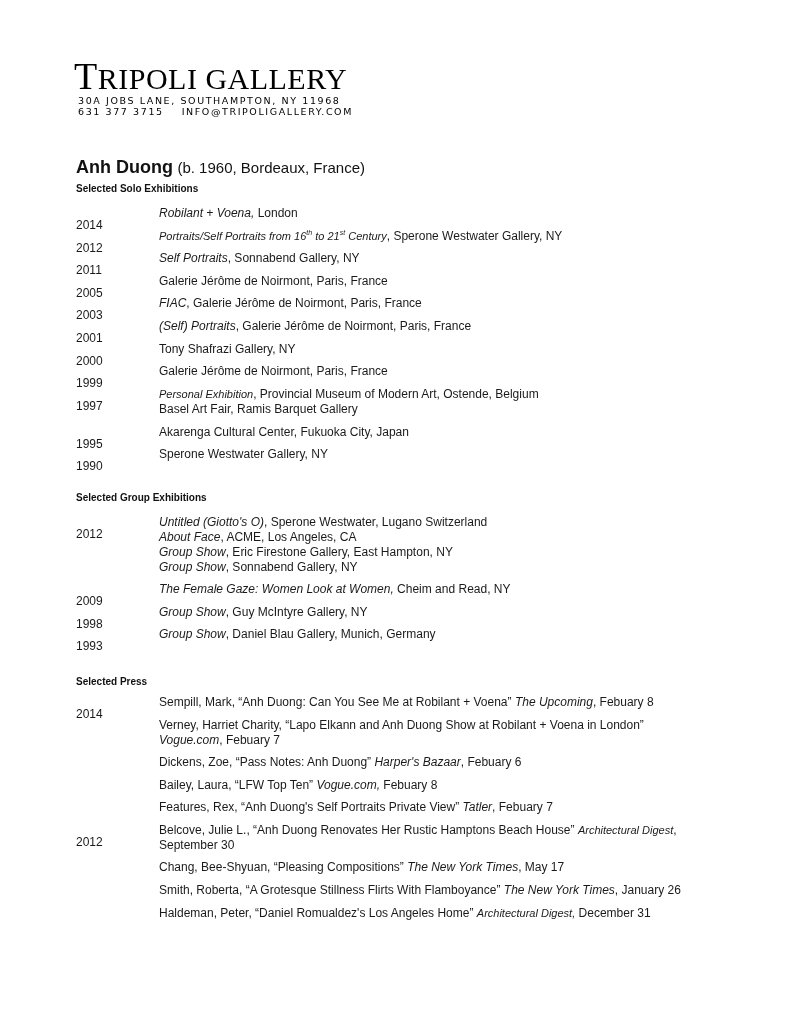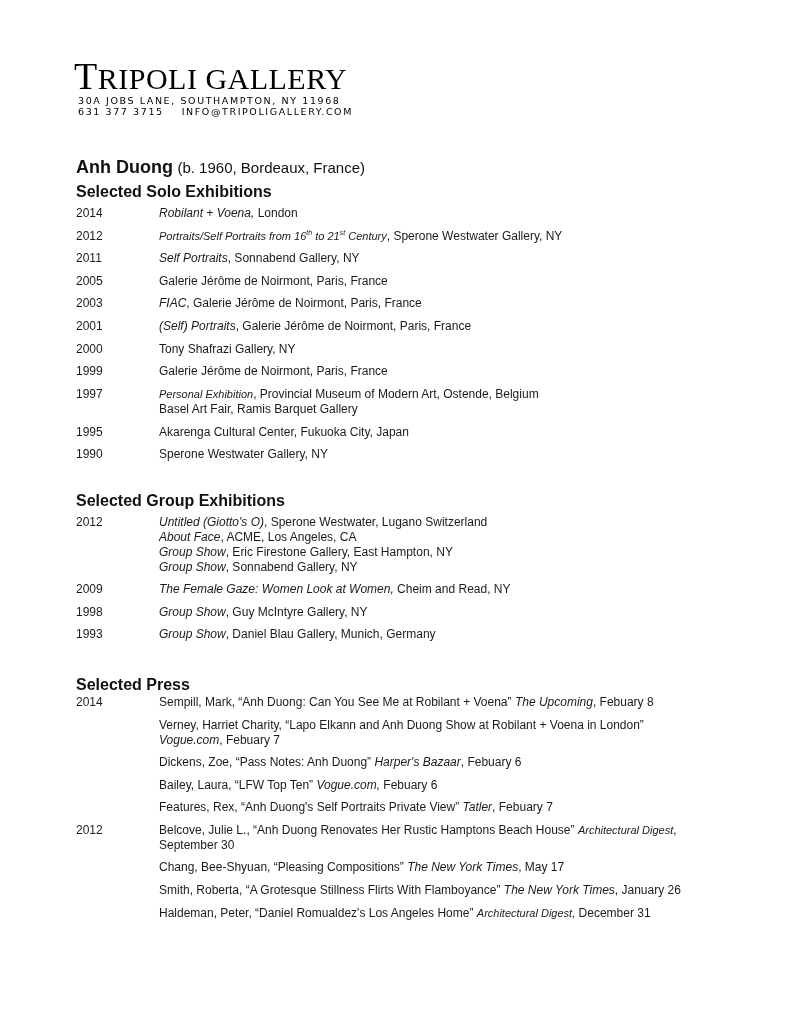--- a/index.html
+++ b/index.html
@@ -20,24 +20,24 @@
     font-size: 9.5px; letter-spacing: 1.6px; line-height: 11px;
     color: #000; margin-left: 4px; white-space: nowrap;
   }
   .logo-line .gap { display: inline-block; width: 18px; }
   .artist {
     position: absolute; left: 76px; top: 157px; white-space: nowrap;
   }
   .artist-name { font-size: 18px; font-weight: bold; color: #111; }
   .artist-info { font-size: 15px; color: #111; }
   .section-head {
-    position: absolute; left: 76px; font-size: 16px; font-weight: bold; color: #111;
+    position: absolute; left: 76px; font-size: 10px; font-weight: bold; color: #111;
   }
   .row { position: absolute; left: 76px; font-size: 12px; line-height: 15px; color: #1a1a1a; }
-  .row .year { position: absolute; left: 0; top: 0; width: 80px; }
+  .row .year { position: absolute; left: 0; top: 12px; width: 80px; }
   .row .entry { position: absolute; left: 83px; top: 0; white-space: nowrap; }
   .row .entry em { font-style: italic; }
   .small-it { font-size: 11px; }
   sup { font-size: 7px; line-height: 0; }
 </style>
 </head>
 <body>
 
 <div class="logo">
   <div class="logo-title"><span class="big">T</span><span>RIPOLI GALLERY</span></div>
@@ -130,21 +130,21 @@
 <div class="row" style="top:718px">
   <span class="year"></span>
   <span class="entry"><span>Verney, Harriet Charity, “Lapo Elkann and Anh Duong Show at Robilant + Voena in London”</span><br><em>Vogue.com</em><span>, Febuary 7</span></span>
 </div>
 <div class="row" style="top:755px">
   <span class="year"></span>
   <span class="entry"><span>Dickens, Zoe, “Pass Notes: Anh Duong” </span><em>Harper's Bazaar</em><span>, Febuary 6</span></span>
 </div>
 <div class="row" style="top:778px">
   <span class="year"></span>
-  <span class="entry"><span>Bailey, Laura, “LFW Top Ten” </span><em>Vogue.com,</em><span> Febuary 6</span></span>
+  <span class="entry"><span>Bailey, Laura, “LFW Top Ten” </span><em>Vogue.com,</em><span> Febuary 8</span></span>
 </div>
 <div class="row" style="top:800px">
   <span class="year"></span>
   <span class="entry"><span>Features, Rex, “Anh Duong's Self Portraits Private View” </span><em>Tatler</em><span>, Febuary 7</span></span>
 </div>
 <div class="row" style="top:823px">
   <span class="year">2012</span>
   <span class="entry"><span>Belcove, Julie L., “Anh Duong Renovates Her Rustic Hamptons Beach House” </span><em class="small-it">Architectural Digest</em><span>,</span><br><span>September 30</span></span>
 </div>
 <div class="row" style="top:860px">

